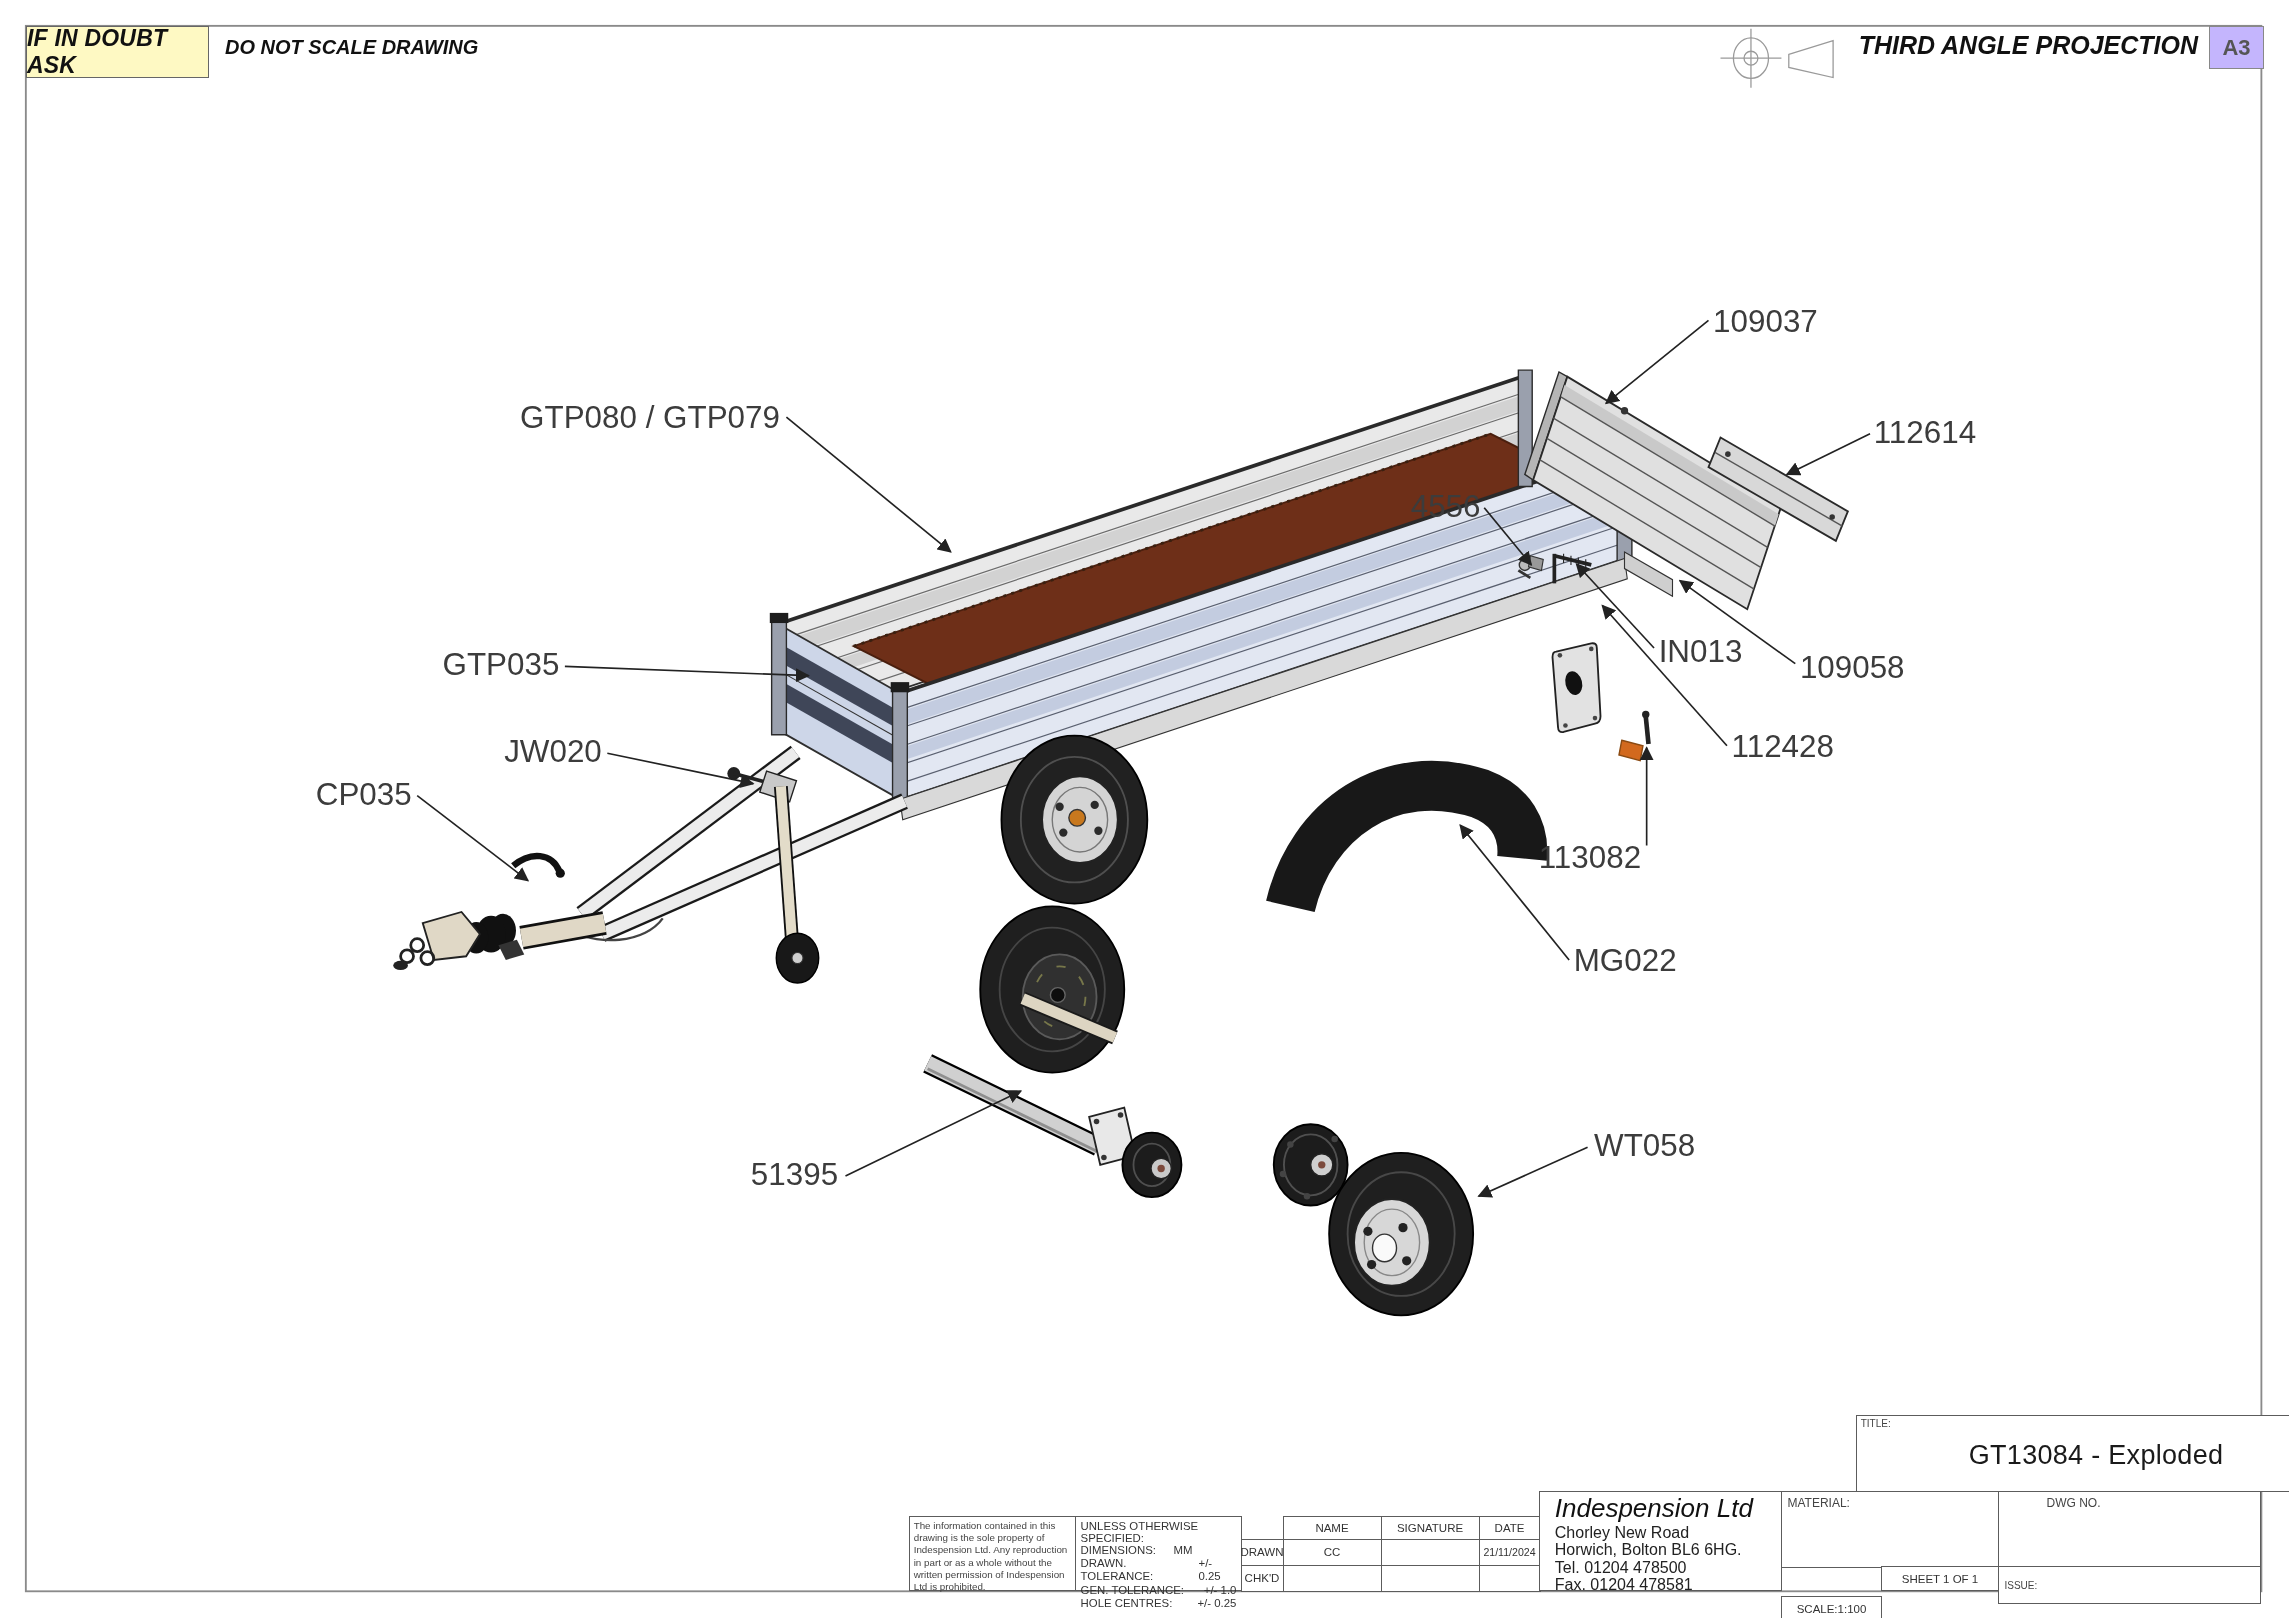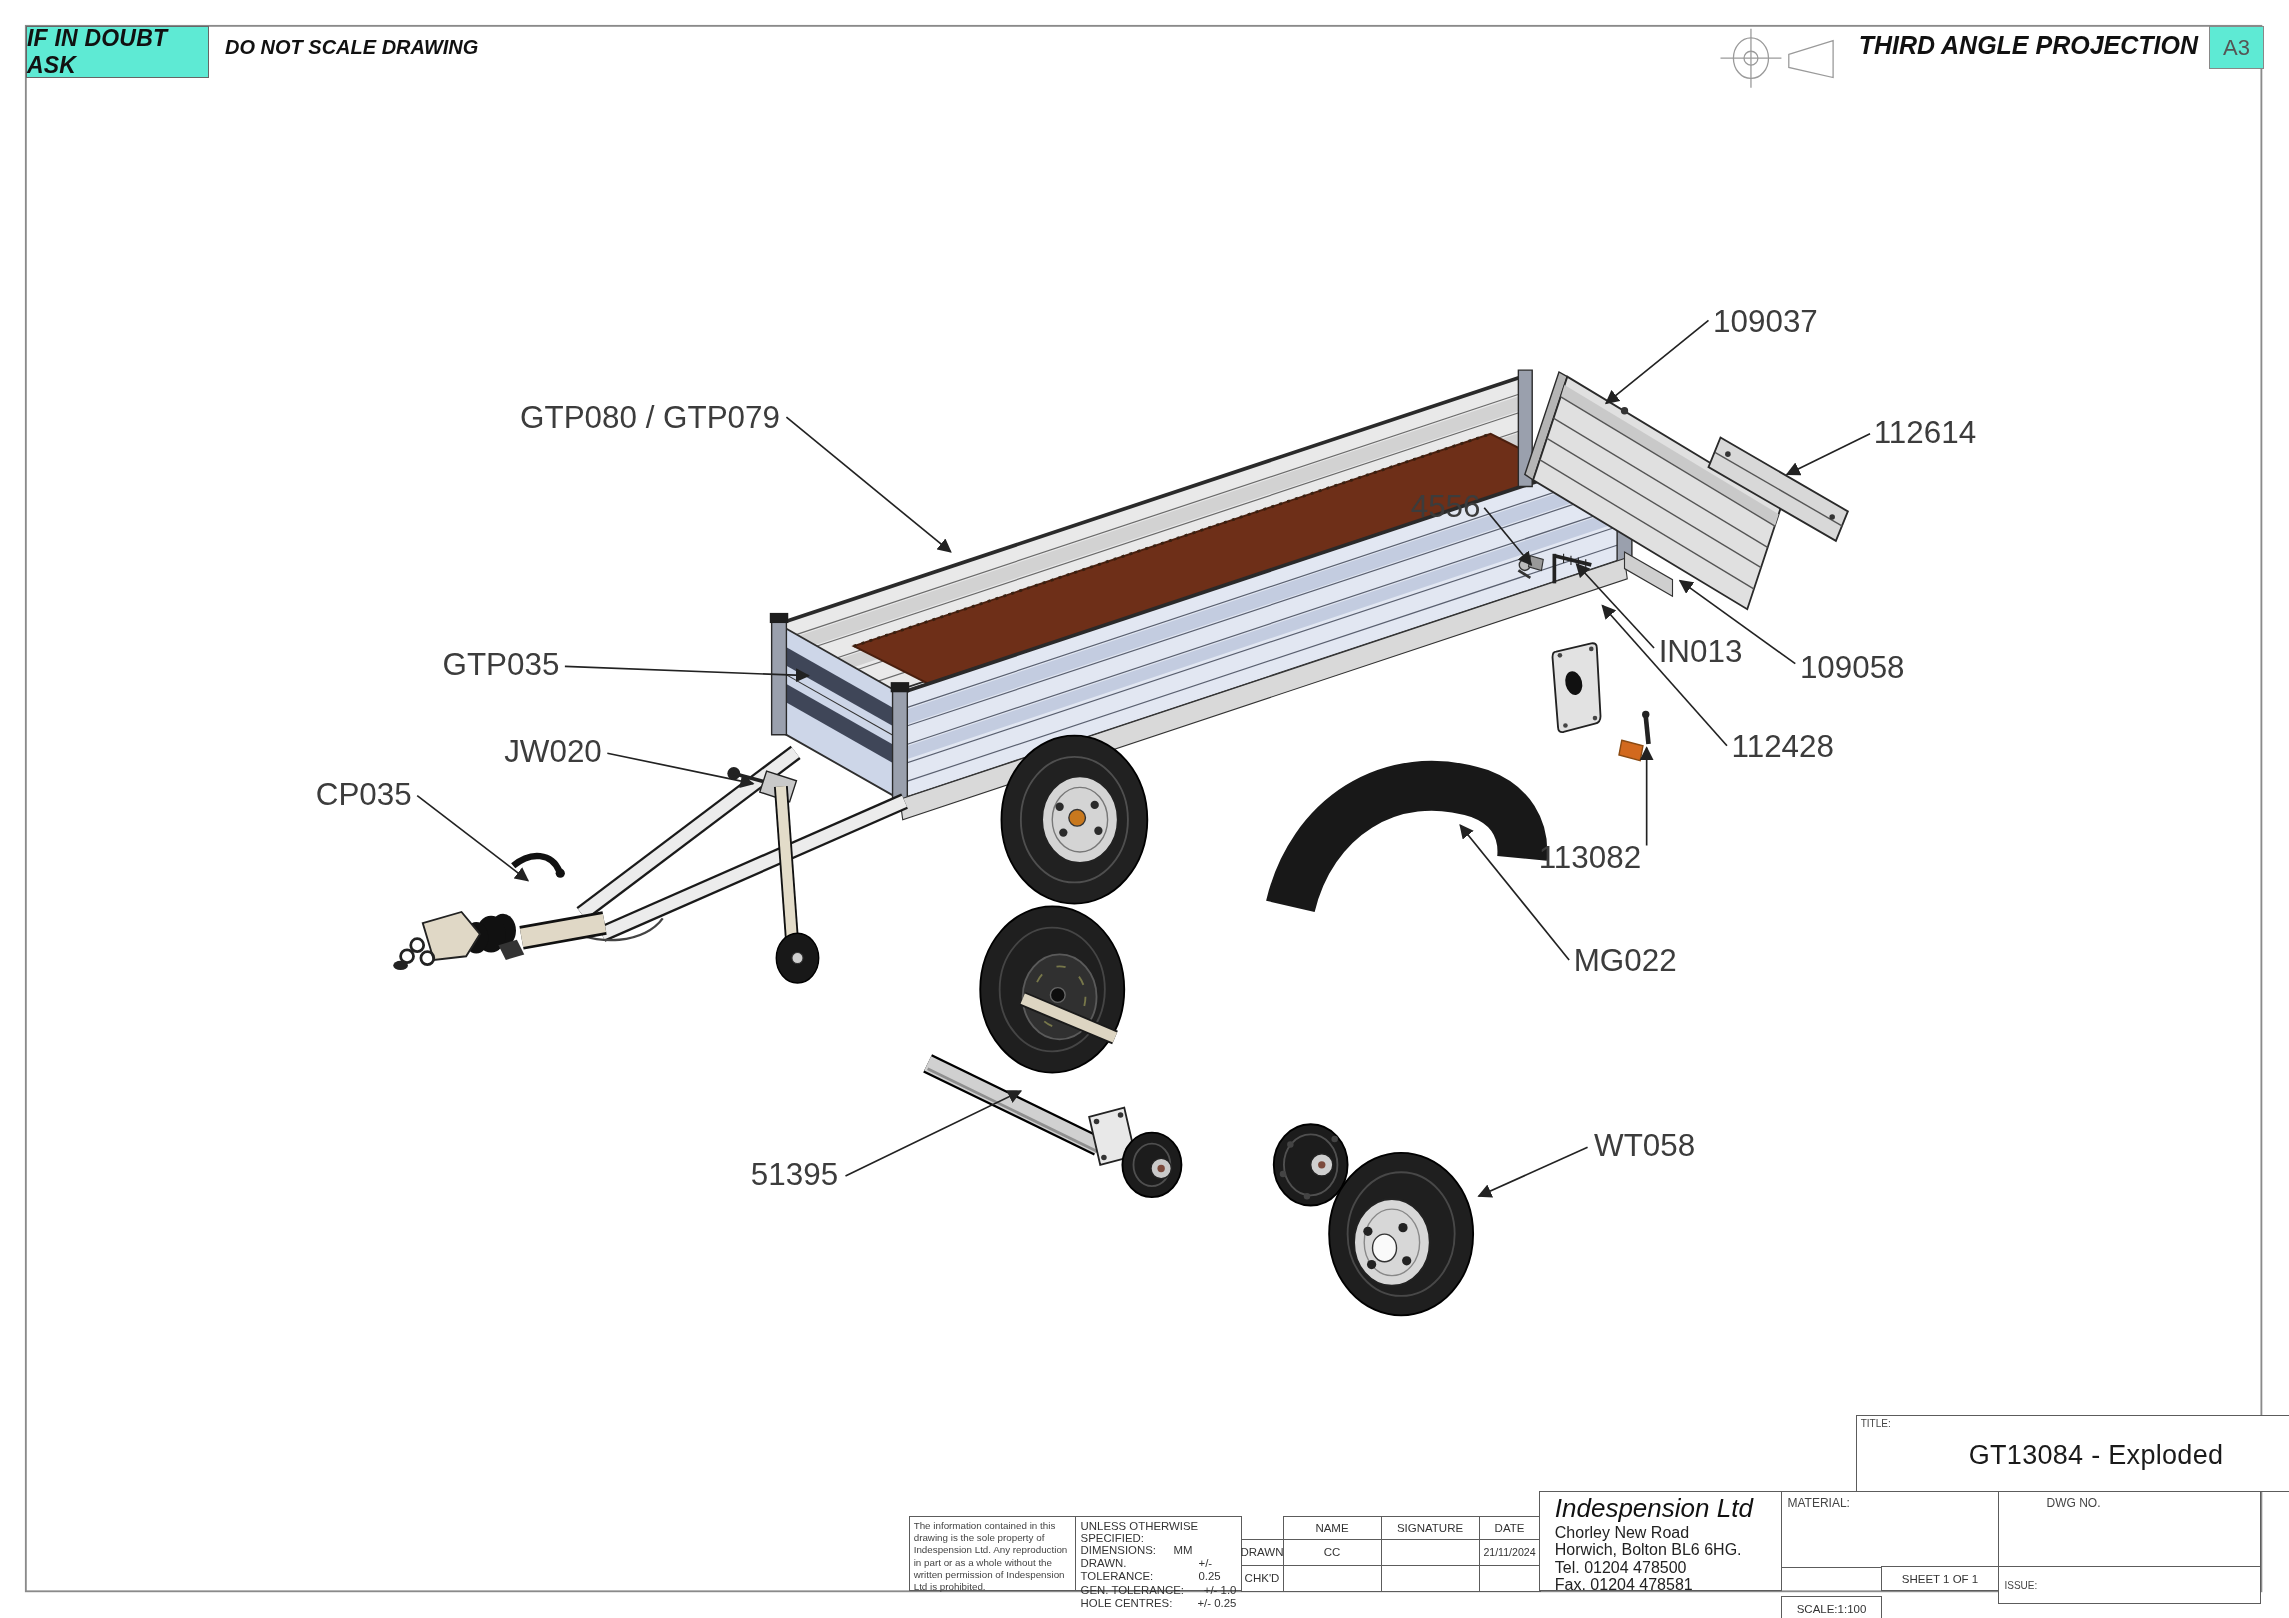--- a/index.html
+++ b/index.html
@@ -2,27 +2,27 @@
 <html style="font-size:14.8px"><head>
 <meta charset="utf-8">
 <style>
   html,body{margin:0;padding:0;background:#fff;}
   .page{position:relative;width:2290px;height:1619px;background:#fff;
         font-family:"Liberation Sans",sans-serif;color:#222;overflow:hidden;}
   svg.draw{position:absolute;left:0;top:0;}
   
   .hdr-box{position:absolute;left:26px;top:26px;width:181px;height:50px;
            border:1.4px solid #666;display:flex;align-items:center;justify-content:center;
-           font-style:italic;font-weight:bold;font-size:23px;letter-spacing:0.2px;color:#111;background:#5eead4;}
+           font-style:italic;font-weight:bold;font-size:23px;letter-spacing:0.2px;color:#111;background:#fef9c3;}
   .hdr-warn{position:absolute;left:225px;top:36px;font-style:italic;font-weight:bold;
             font-size:20px;color:#111;}
   .hdr-proj{position:absolute;right:92px;top:31px;font-style:italic;font-weight:bold;
             font-size:25px;color:#111;}
   .hdr-a3{position:absolute;left:2209px;top:26px;width:53px;height:41px;border:0.9px solid #888;
-          display:flex;align-items:center;justify-content:center;font-size:22px;color:#555;background:#5eead4;}
+          display:flex;align-items:center;justify-content:center;font-size:22px;color:#555;background:#c4b5fd;font-weight:bold;}
   
   .tb{position:absolute;border:0.9px solid #5c5c5c;box-sizing:border-box;background:#fff;}
   .tb-legal{left:909px;top:1516px;width:167px;height:75px;font-size:9.8px;line-height:1.25;
             color:#444;padding:2.8px 3.7px;}
   .tb-tol{left:1075px;top:1516px;width:167px;height:75px;font-size:11.4px;color:#333;padding:2.8px 4.6px;}
   .tb-tol .trow{display:flex;justify-content:space-between;line-height:1.17;}
   .sign-grid{left:1241px;top:1516px;width:299px;height:75px;display:grid;border:none;
              grid-template-columns:42px 98px 98px 61px;grid-template-rows:23px 26px 26px;}
   .sign-grid>div{border:0.9px solid #5c5c5c;margin:-0.5px;display:flex;align-items:center;
                  justify-content:center;font-size:11.5px;color:#333;background:#fff;}

